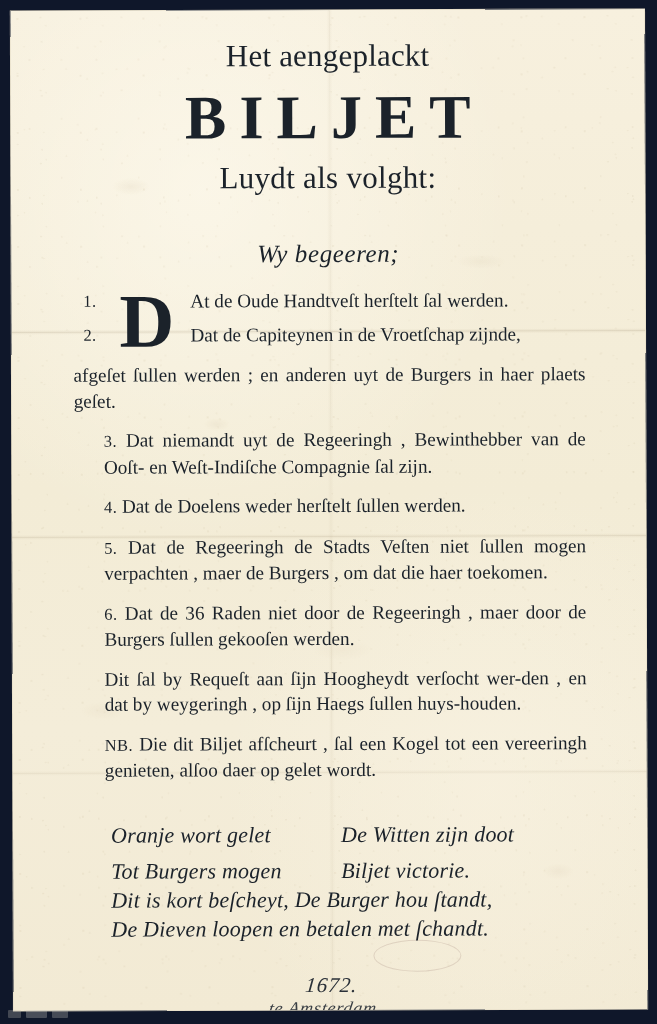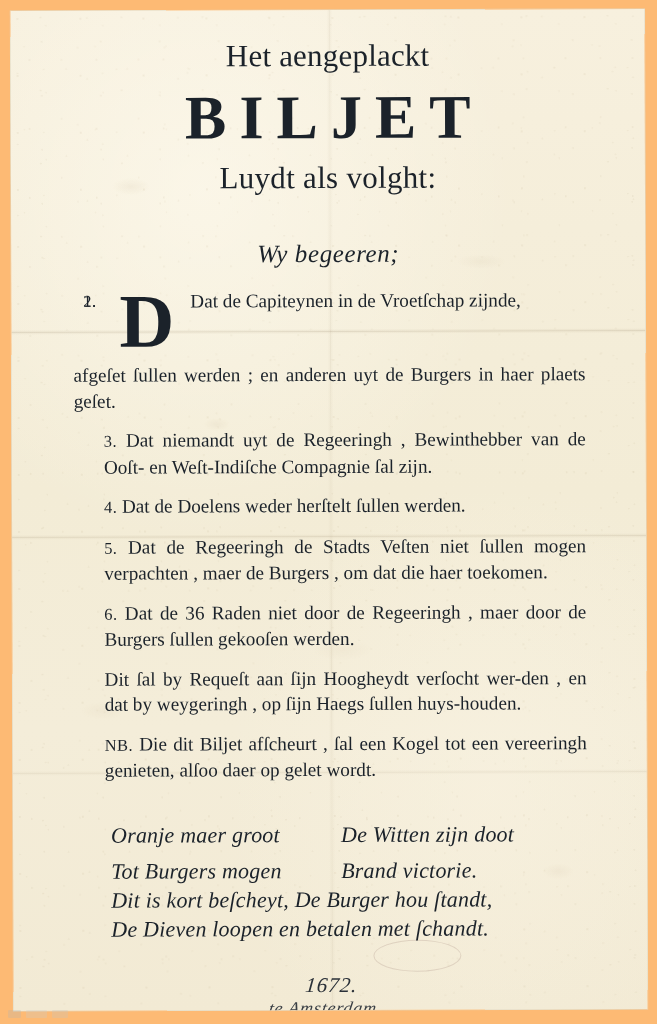--- a/index.html
+++ b/index.html
@@ -13,21 +13,21 @@
     height: 1024px;
     overflow: hidden;
     font-family: "Liberation Serif", "DejaVu Serif", serif;
   }
 
   
   .scan {
     position: relative;
     width: 657px;
     height: 1024px;
-    background: #fdba74;
+    background: #0f172a;
   }
 
   
   .sheet {
     position: absolute;
     left: 12px;
     top: 10px;
     width: 634px;
     height: 1000px;
     background:
@@ -305,21 +305,21 @@
       <div class="head-2">Luydt als volght:</div>
 
       <div class="head-italic">Wy begeeren;</div>
 
       <div class="body">
 
         <div class="dropcap-wrap">
           <span class="dropcap">D</span>
 
           <p class="c1line">
-            <span class="num">1.</span>
+            <span class="num">1.</span><span>At  de Oude Handtveſt herſtelt ſal werden.</span>
           </p>
 
           <p class="c2line">
             <span class="num">2.</span><span>Dat de Capiteynen in de Vroetſchap zijnde,</span>
           </p>
         </div>
 
         <p class="clause c2rest">afgeſet ſullen werden ;  en anderen uyt de Burgers in haer plaets geſet.</p>
 
         <p class="clause gap indent">
@@ -344,24 +344,24 @@
 
         <p class="clause gap indent">Dit ſal by Requeſt aan ſijn Hoogheydt verſocht wer-den , en dat by weygeringh , op ſijn Haegs ſullen huys-houden.</p>
 
         <p class="clause gap indent">
           <span class="num">NB.</span>
           <span>Die dit Biljet afſcheurt , ſal een Kogel tot een vereeringh genieten, alſoo daer op gelet wordt.</span>
         </p>
 
         <div class="verse">
           <div class="verse-row">
-            <span class="verse-a">Oranje maer groot</span><span class="verse-b">De Witten zijn doot</span>
+            <span class="verse-a">Oranje wort gelet</span><span class="verse-b">De Witten zijn doot</span>
           </div>
           <div class="verse-row">
-            <span class="verse-a">Tot Burgers mogen</span><span class="verse-b">Brand victorie.</span>
+            <span class="verse-a">Tot Burgers mogen</span><span class="verse-b">Biljet victorie.</span>
           </div>
           <div class="verse-row">
             <span class="verse-full">Dit is kort beſcheyt, De Burger hou ſtandt,</span>
           </div>
           <div class="verse-row">
             <span class="verse-full">De Dieven loopen en betalen met ſchandt.</span>
           </div>
         </div>
 
         <div class="imprint">

